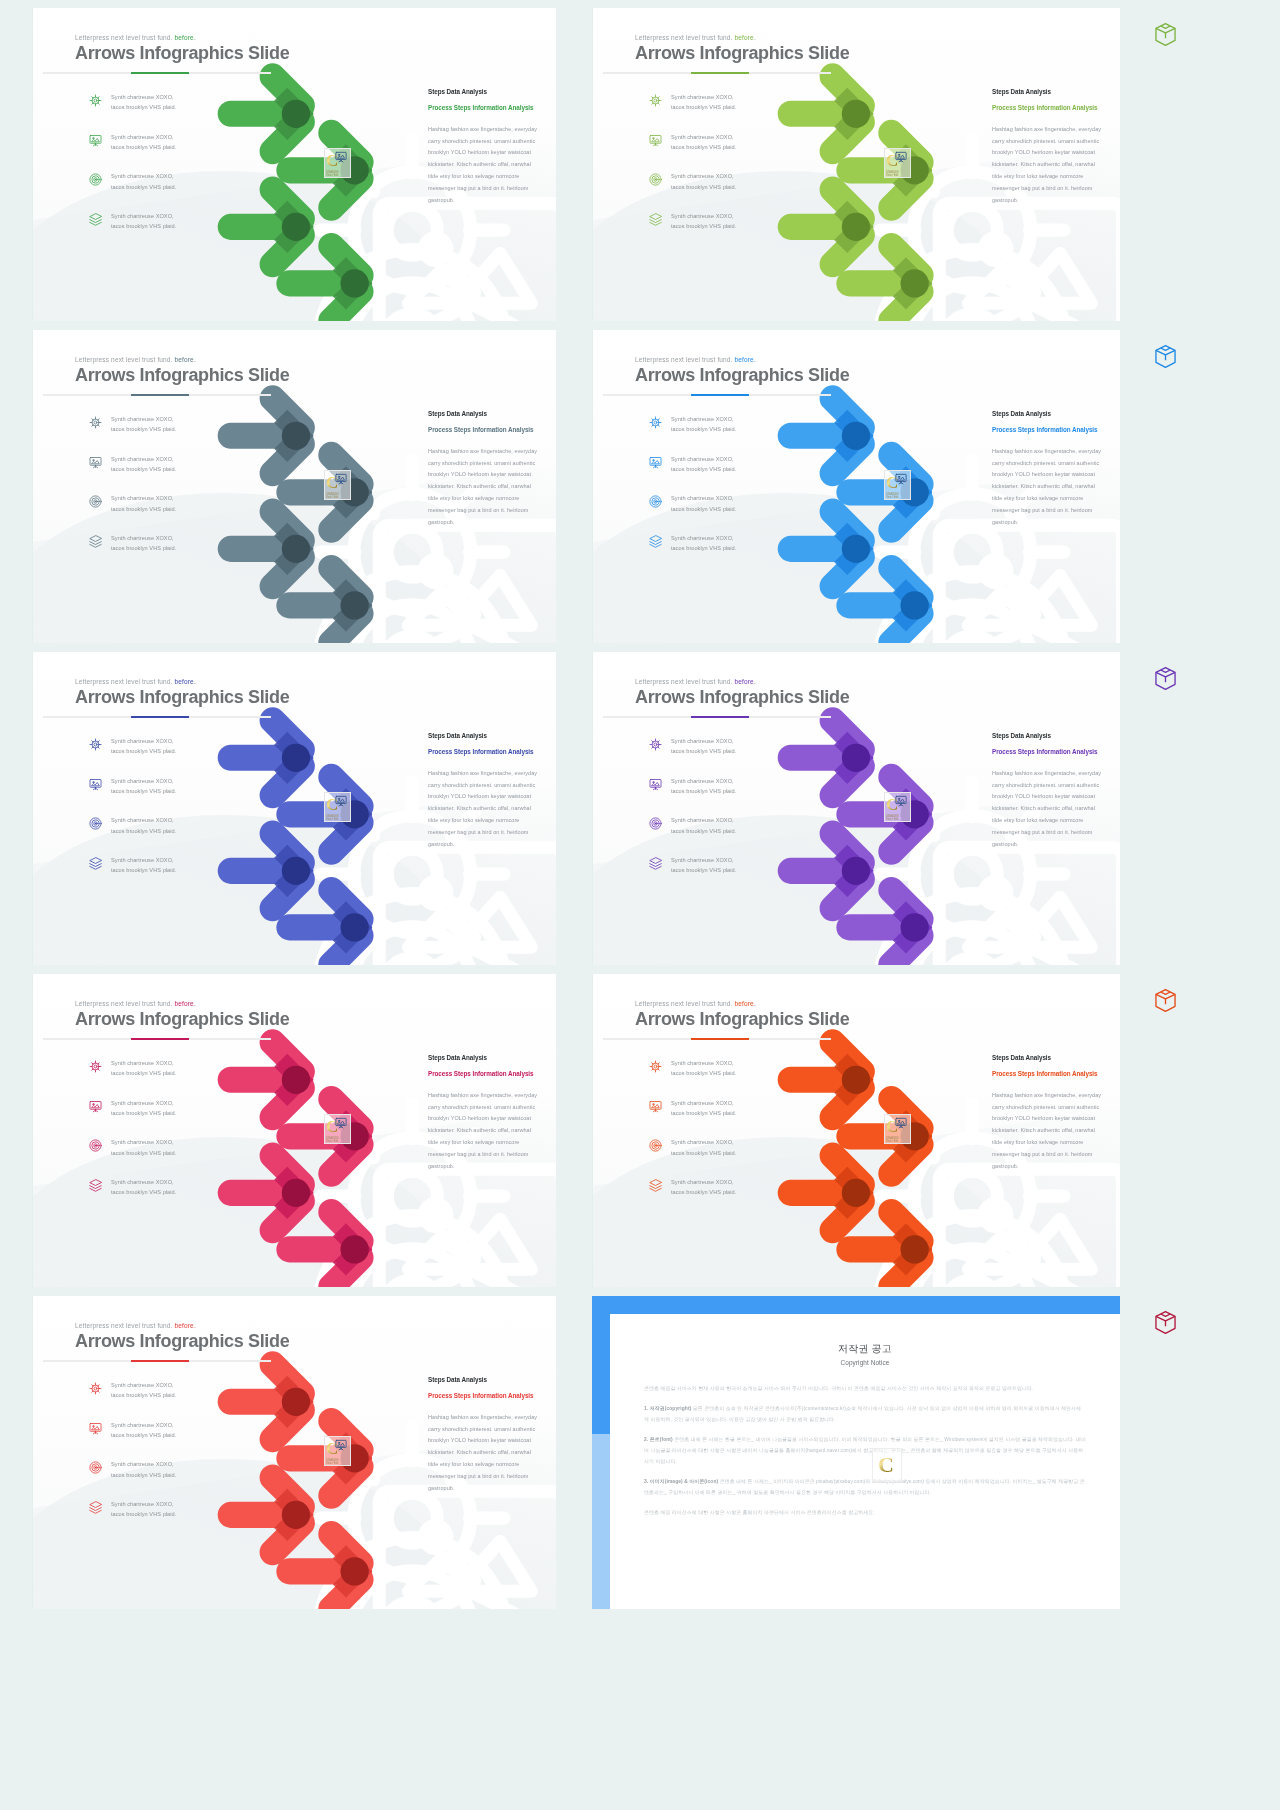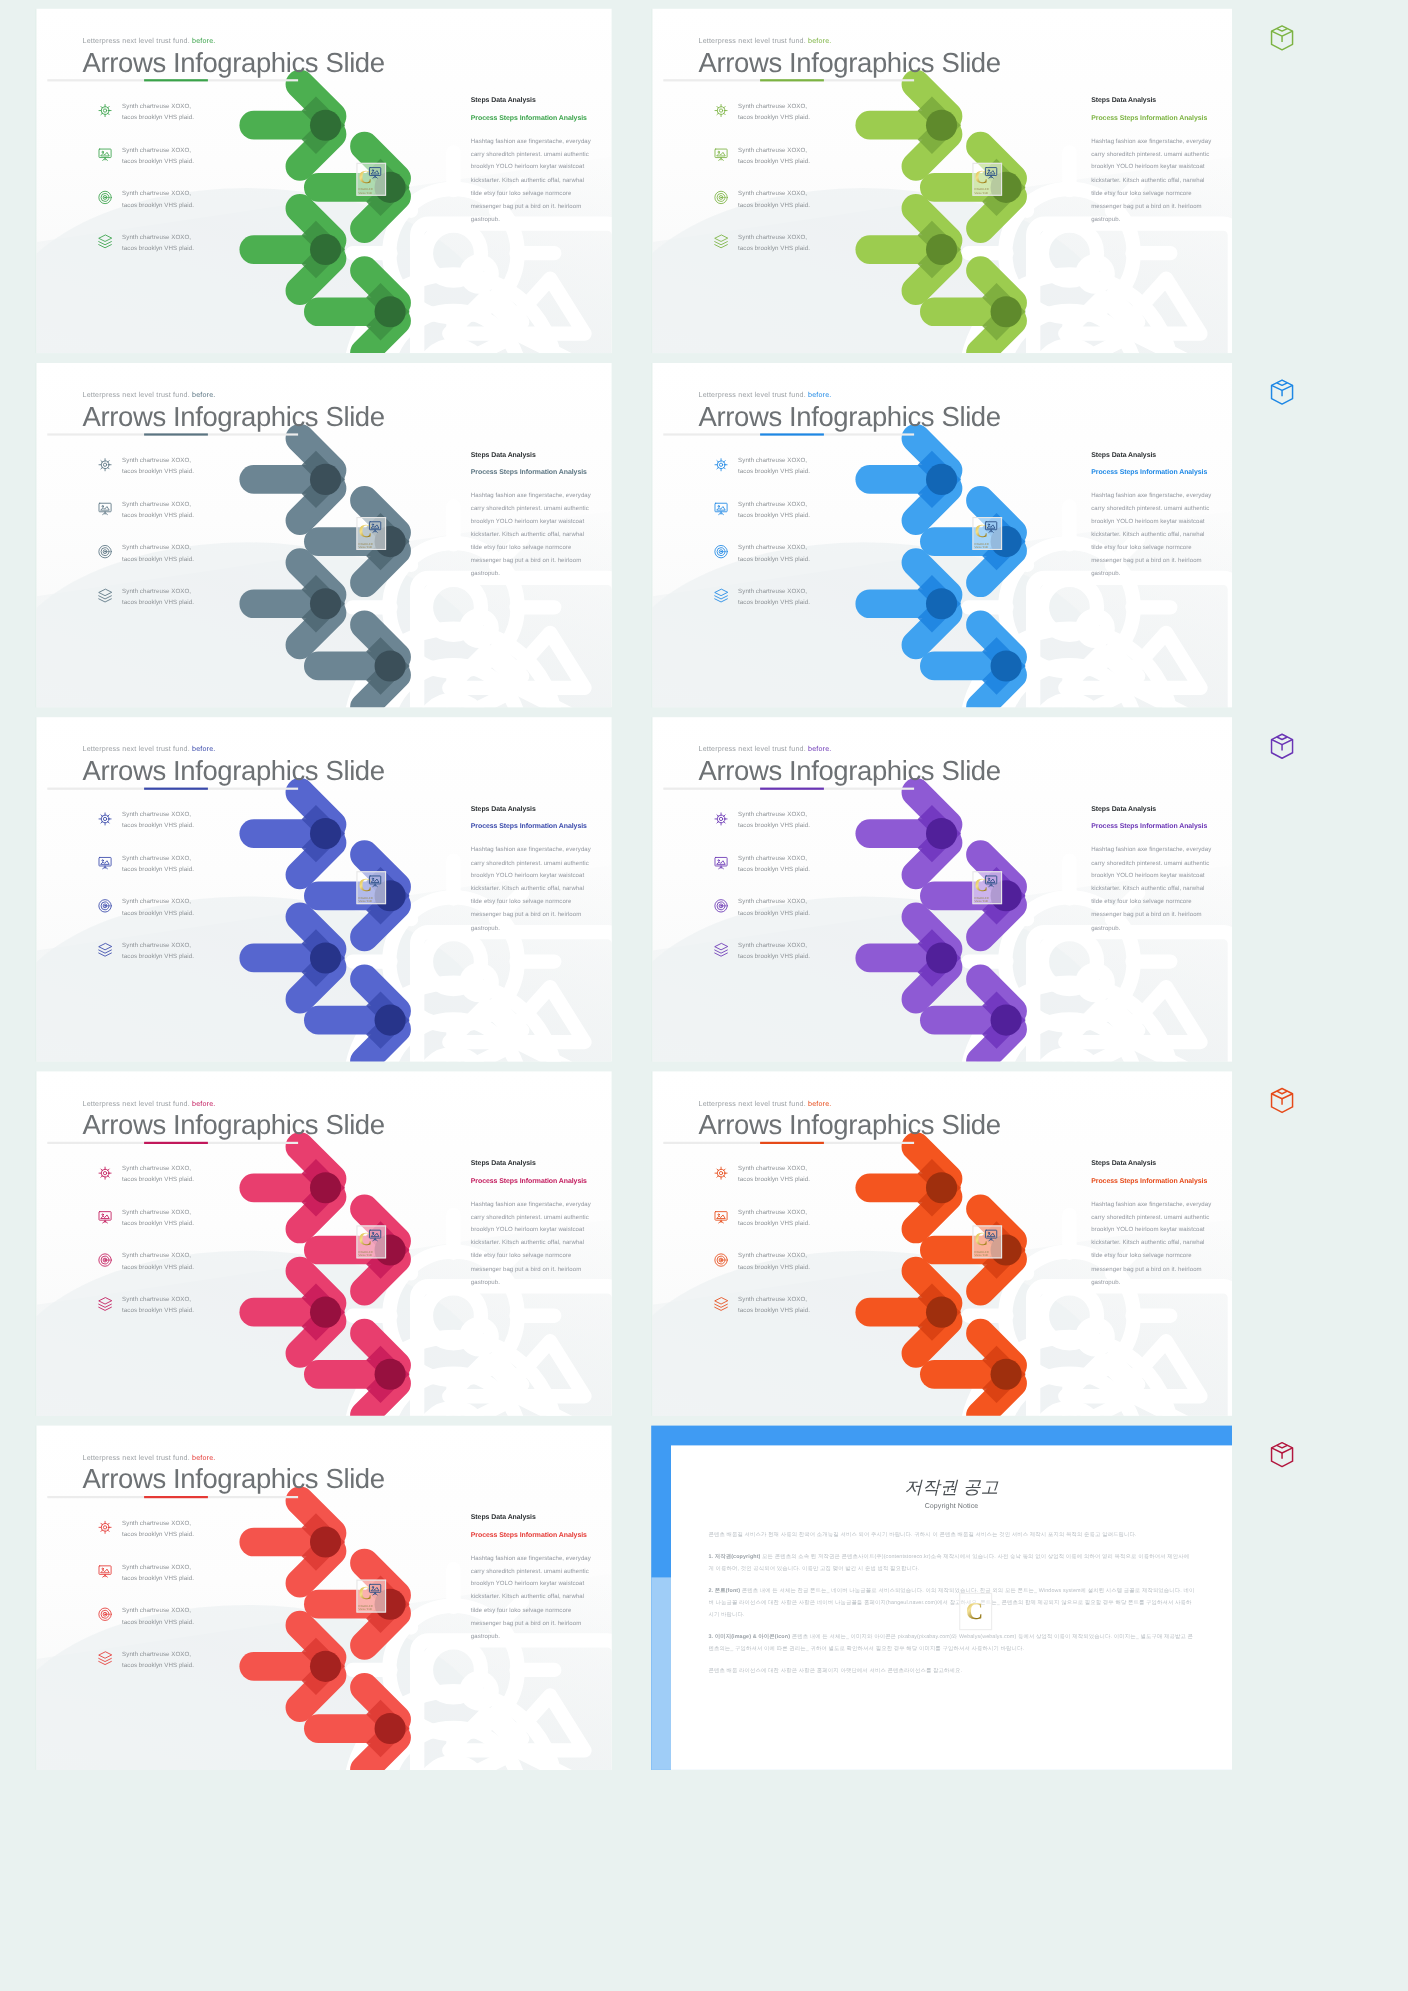--- a/index.html
+++ b/index.html
@@ -38,21 +38,21 @@
   }
 
   
   .hexlogo { position:absolute; left:-27px; top:14px; width:24px; height:26px; }
   .cell.rightcol .hexlogo { left:auto; right:-58px; }
 
   
   .head { position:absolute; left:42px; top:26px; z-index:4; }
   .kicker { font-size:6.5px; color:#9a9fa3; letter-spacing:.15px; white-space:nowrap; }
   .kicker .hl { }
-  .title { font-size:25px; font-weight:400; color:#6d7174; letter-spacing:-.35px;
+  .title { font-size:18px; font-weight:700; color:#6d7174; letter-spacing:-.35px;
            margin-top:2px; white-space:nowrap; }
   .rule { position:absolute; left:10px; top:64px; width:228px; height:2px;
           background:#ececec; z-index:4; }
   .rule i { position:absolute; left:88px; top:0; width:58px; height:2px; display:block; }
 
   
   .bullets { position:absolute; left:55px; top:84px; z-index:5; width:140px; }
   .brow { display:flex; gap:8px; align-items:flex-start; margin-bottom:19px; }
   .bicon { width:15px; height:15px; flex:0 0 15px; margin-top:1px; }
   .btxt { font-size:5.6px; line-height:1.85; color:#8d9296; letter-spacing:.05px; }
@@ -77,21 +77,21 @@
   .wm .pic{ position:absolute; right:2px; top:2px; width:16px; height:14px; }
   .wm .tiny{ position:absolute; left:2px; bottom:1px; font-size:2.6px; color:#9a8a55; line-height:1.2;}
 
   
   .cpslide { position:absolute; left:32px; top:0; right:0; bottom:0;
              background:#3f9bf3; padding:18px 0 0 18px; overflow:hidden; }
   .cpslide .lite { position:absolute; left:0; right:0; bottom:0; height:56%;
                    background:#9fcdf7; }
   .cppaper { position:absolute; left:18px; top:18px; right:0; bottom:0;
              background:#fff; overflow:hidden; padding:28px 34px 0 34px; }
-  .cph1 { text-align:center; font-size:16px; color:#4a4f53; letter-spacing:.2px;font-style:italic;}
+  .cph1 { text-align:center; font-size:10px; color:#4a4f53; letter-spacing:.2px;}
   .cph2 { text-align:center; font-size:6.4px; color:#6d7276; margin-top:3px; letter-spacing:.1px;}
   .cpbody { margin-top:17px; }
   .cpbody p { font-size:4.9px; line-height:2.25; color:#b9bfc4; margin-bottom:9px; letter-spacing:.1px;}
   .cpbody p b { color:#9aa1a7; }
   .cpwm { position:absolute; left:262px; top:134px; width:30px; height:34px;
           border:1px solid #ededed; background:rgba(255,255,255,.4); }
   .cpwm span { position:absolute; left:5px; top:3px; font-size:22px; font-weight:bold;
           font-family:"Liberation Serif", serif;
           background:linear-gradient(135deg,#b8931a,#f6e49a 35%,#8d6f10 70%,#edd87c);
           -webkit-background-clip:text; background-clip:text; color:transparent; }

